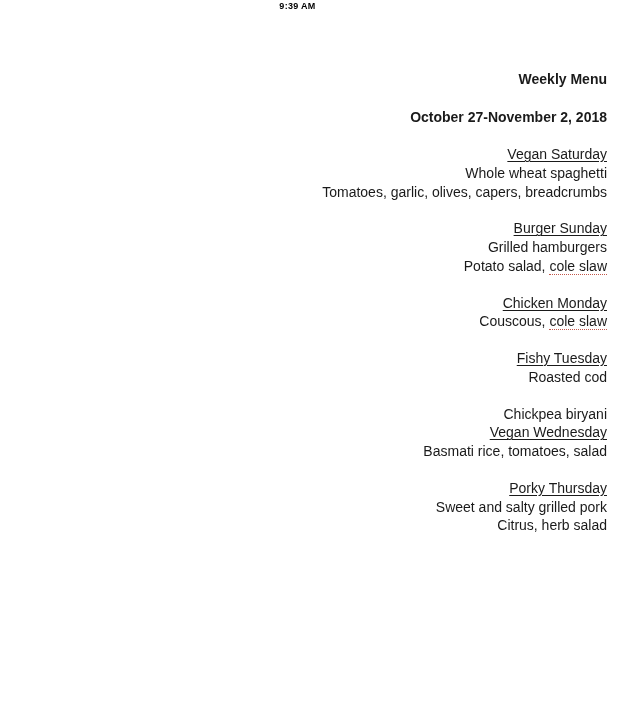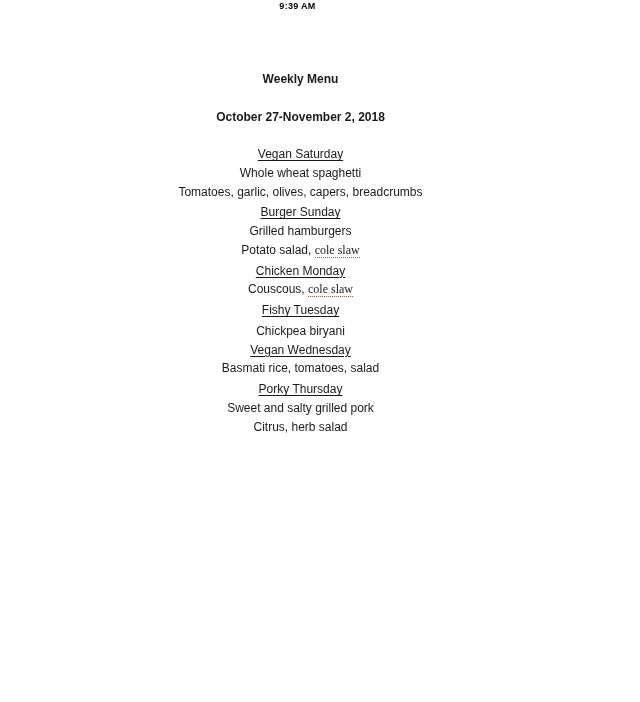--- a/index.html
+++ b/index.html
@@ -17,38 +17,37 @@
     width: 595px;            
     text-align: center;
     font-size: 9px;
     font-weight: 700;
     letter-spacing: 0.3px;
     line-height: 12px;
     color: #000000;
   }
   .doc {
     position: absolute;
-    top: 70px; left: 3px;
+    top: 70px; left: 12px;
     width: 595px;            
-    text-align: center;
-    font-size: 12px;
+    text-align: right;
+    font-size: 14px;
     line-height: 18.75px;
   }
   .line { min-height: 18.75px; }
   .title { font-weight: 700; margin-bottom: 18.75px; }  
-  .section { margin-top: 2px; }                      
+  .section { margin-top: 18px; }                      
   .day {
     text-decoration: underline;
     text-underline-offset: 2px;
     text-decoration-thickness: 1px;
   }
   .spellcheck {
     border-bottom: 1px dotted #c2584c;
     padding-bottom: 0px;
-    font-family: Liberation Serif, serif;
   }
 </style>
 </head>
 <body>
 
 <div class="screen">
 
   <div class="status-time">9:39 AM</div>
 
   <div class="doc">
@@ -69,20 +68,21 @@
       <div class="line"><span>Potato salad, </span><span class="spellcheck">cole slaw</span></div>
     </div>
 
     <div class="section">
       <div class="line"><span class="day">Chicken Monday</span></div>
       <div class="line"><span>Couscous, </span><span class="spellcheck">cole slaw</span></div>
     </div>
 
     <div class="section">
       <div class="line"><span class="day">Fishy Tuesday</span></div>
+      <div class="line">Roasted cod</div>
     </div>
 
     <div class="section">
       <div class="line">Chickpea biryani</div>
       <div class="line"><span class="day">Vegan Wednesday</span></div>
       <div class="line">Basmati rice, tomatoes, salad</div>
     </div>
 
     <div class="section">
       <div class="line"><span class="day">Porky Thursday</span></div>

